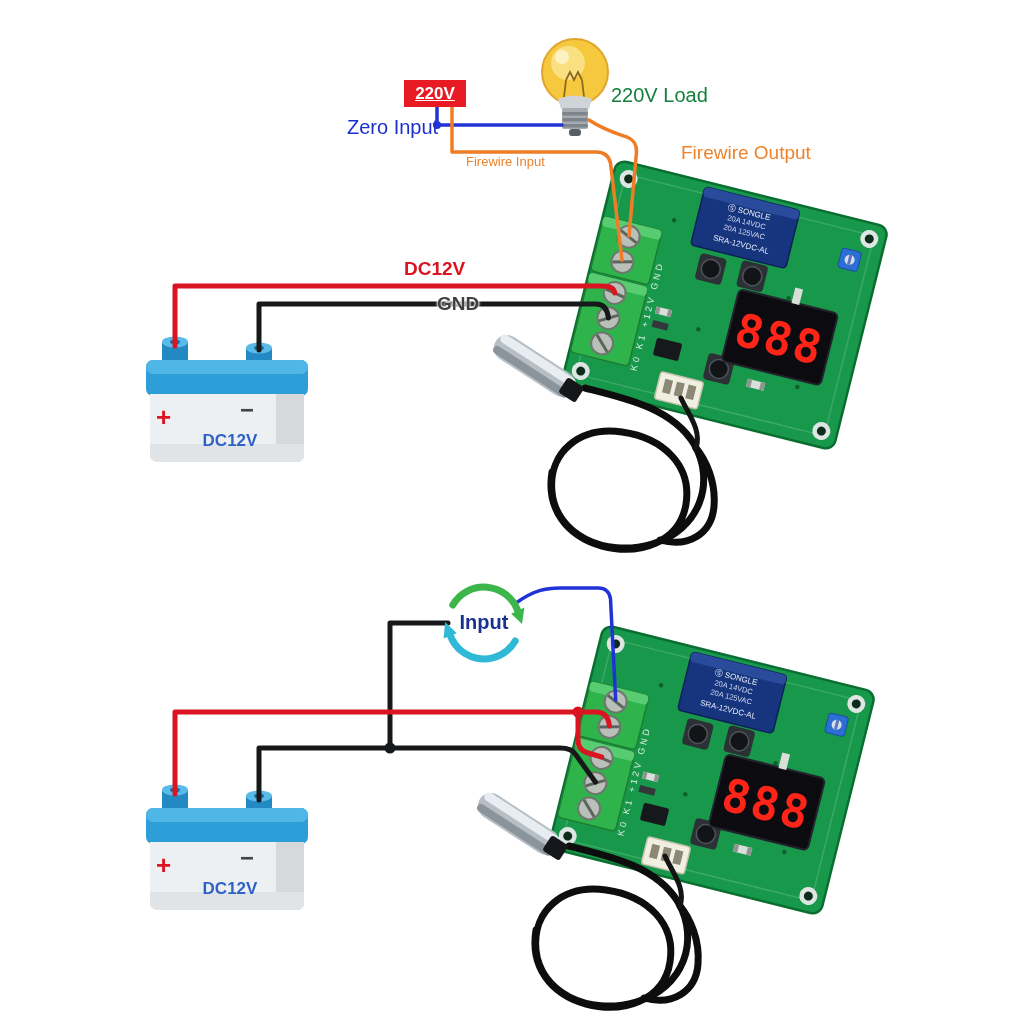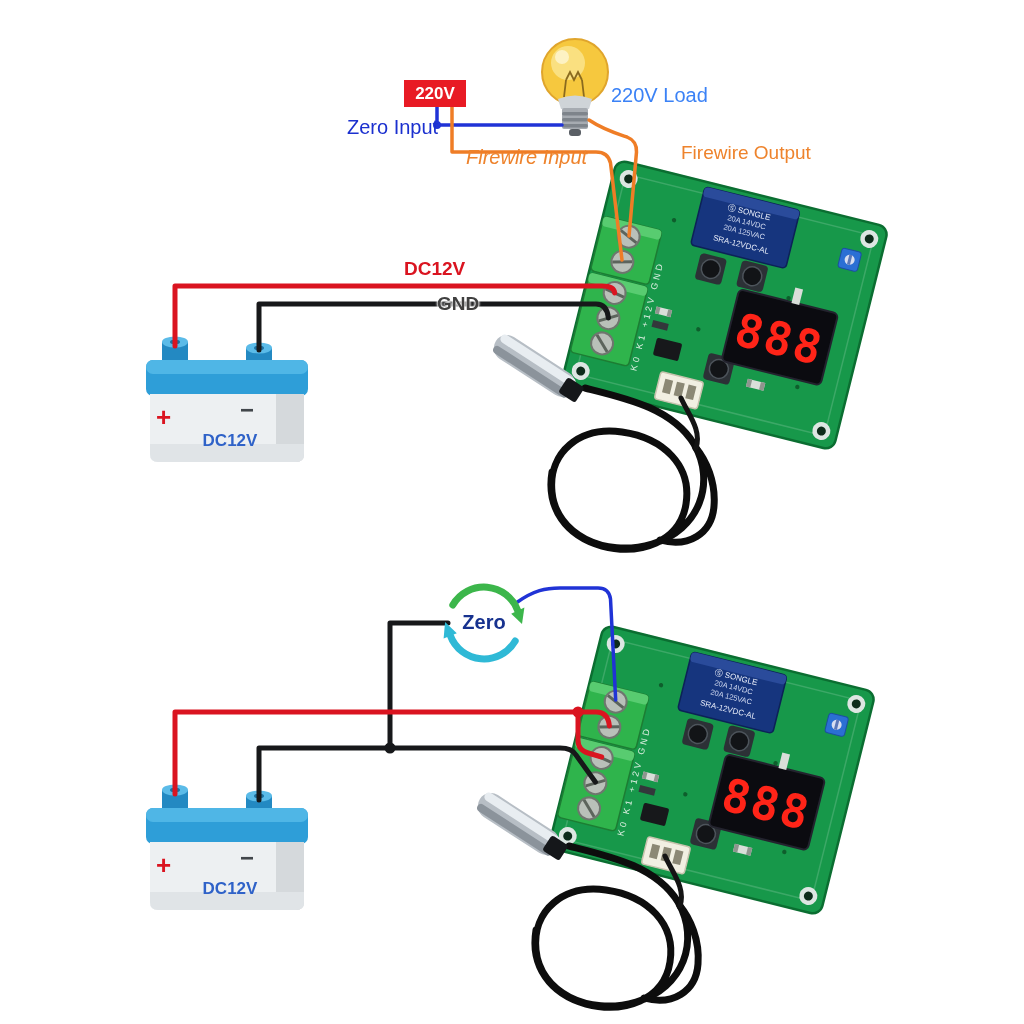--- a/index.html
+++ b/index.html
@@ -2,21 +2,21 @@
 <html><head>
 <meta charset="utf-8">
 <style>
   * { margin:0; padding:0; box-sizing:border-box; }
   body { background:#ffffff; }
   .canvas { position:relative; width:1024px; height:1024px; background:#ffffff;
             font-family:"Liberation Sans", sans-serif; overflow:hidden; }
   .canvas > svg { position:absolute; left:0; top:0; }
   .lbl { position:absolute; white-space:nowrap; line-height:1.15; }
   .halo { text-shadow:0 0 3px #fff, 0 0 3px #fff, 0 0 2px #fff; }
-  .badge { display:flex; align-items:center; justify-content:center; font-weight:bold; }
+  .badge { display:flex; align-items:center; justify-content:center; font-weight:bold;text-decoration:underline; }
   svg text { font-family:"Liberation Sans", sans-serif; }
   .seg { font-family:"DejaVu Sans Mono", monospace; }
 </style>
 </head>
 <body>
 
 <div class="canvas">
 
   <svg width="1024" height="1024" viewBox="0 0 1024 1024">
     <defs>
@@ -193,27 +193,27 @@
       <path d="M515.2 641 A36 36 0 0 1 450.2 635.3" fill="none" stroke="#2fb9d6" stroke-width="7" stroke-linecap="round"></path>
       <polygon points="445.1,622 443.6,638.4 456.8,633.2" fill="#2fb9d6"></polygon>
     </g>
 
     <use href="#sensor-def"></use>
     <use href="#sensor-def" transform="translate(-16 458)"></use>
   </svg>
 
   <div class="lbl badge" style="left:404px; top:80px; width:62px; height:27px; background:#e81a24; color:#ffffff; font-size:17px;">220V</div>
 
-  <div class="lbl" style="left:611px; top:84px; font-size:20px; color:#3b82f6;">220V Load</div>
+  <div class="lbl" style="left:611px; top:84px; font-size:20px; color:#15803d;">220V Load</div>
 
   <div class="lbl" style="left:347px; top:116px; width:85px; text-align:right; font-size:20px; color:#1b30cf;">Zero Input</div>
 
-  <div class="lbl" style="left:466px; top:146px; font-size:20px; color:#ee832c;font-style:italic;">Firewire Input</div>
+  <div class="lbl" style="left:466px; top:155px; font-size:13px; color:#ee832c;">Firewire Input</div>
 
   <div class="lbl" style="left:681px; top:142px; font-size:19px; color:#ee832c;">Firewire Output</div>
 
   <div class="lbl" style="left:404px; top:258px; font-size:19px; font-weight:600; color:#da1420;">DC12V</div>
 
   <div class="lbl halo" style="left:437px; top:293px; font-size:19px; font-weight:700; color:#404040;">GND</div>
 
-  <div class="lbl" style="left:450px; top:611px; width:68px; text-align:center; font-size:20px; font-weight:600; color:#17328f;">Zero</div>
+  <div class="lbl" style="left:450px; top:611px; width:68px; text-align:center; font-size:20px; font-weight:600; color:#17328f;">Input</div>
 
 </div>
 
 </body></html>

